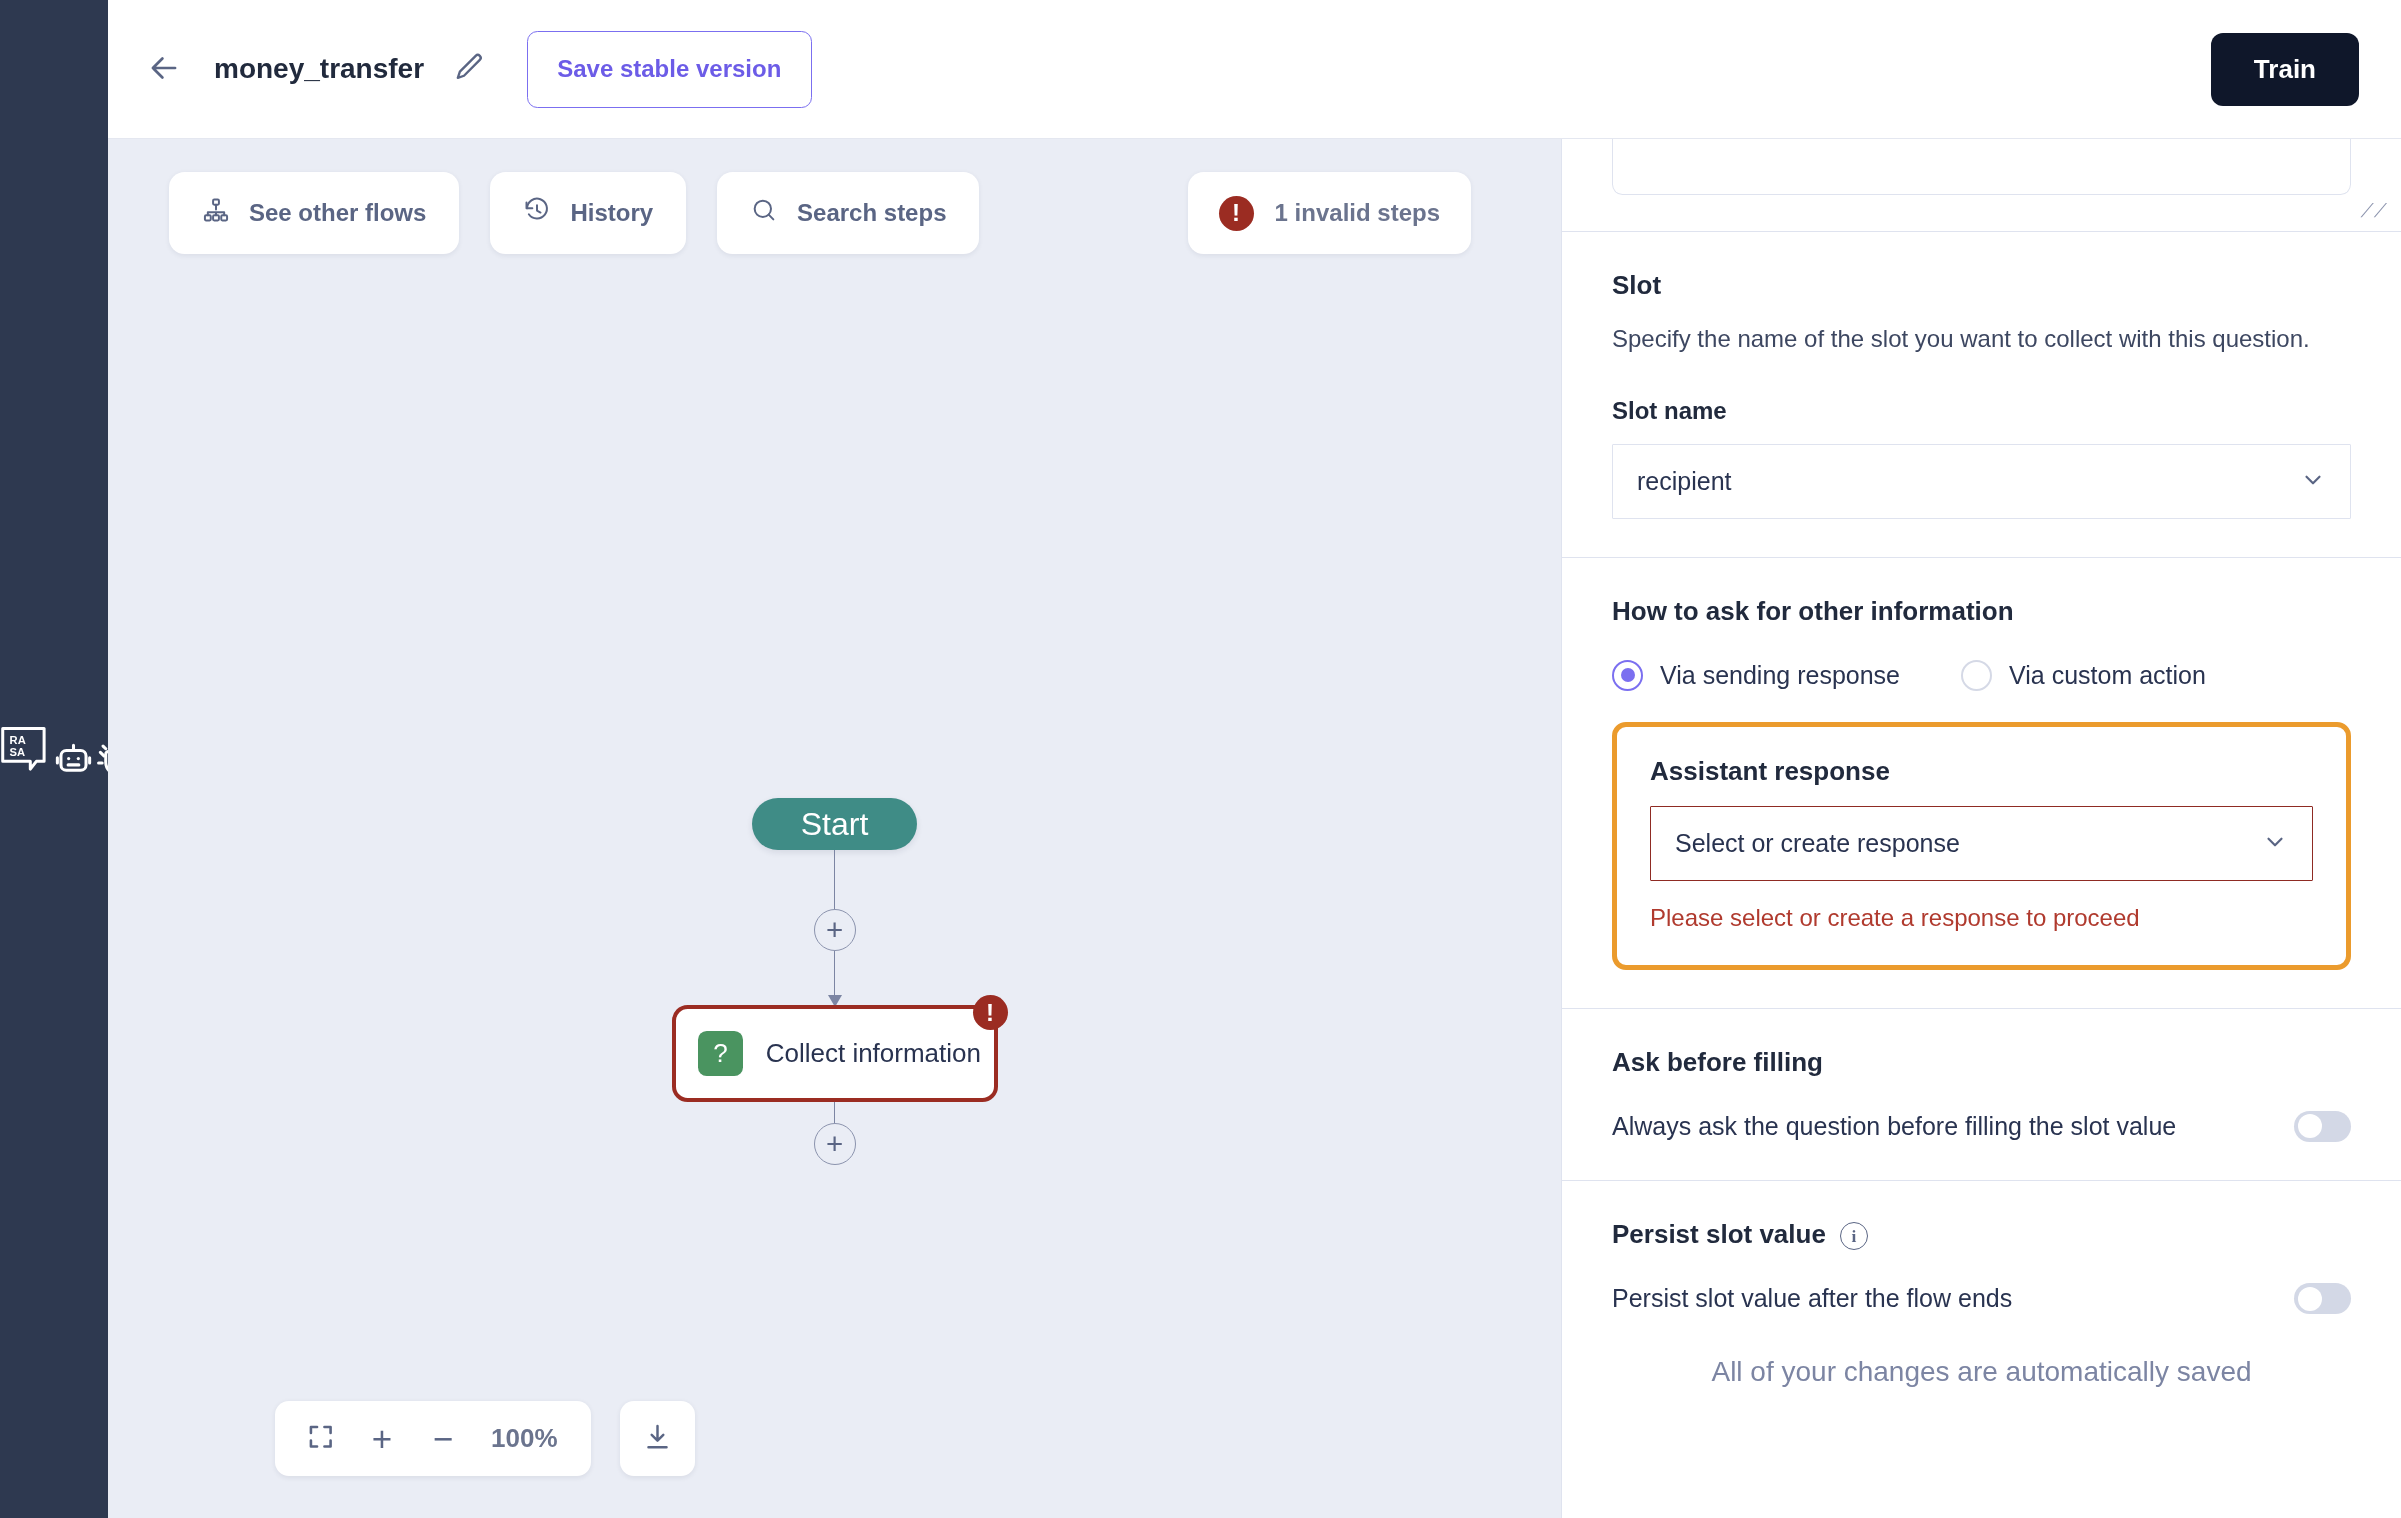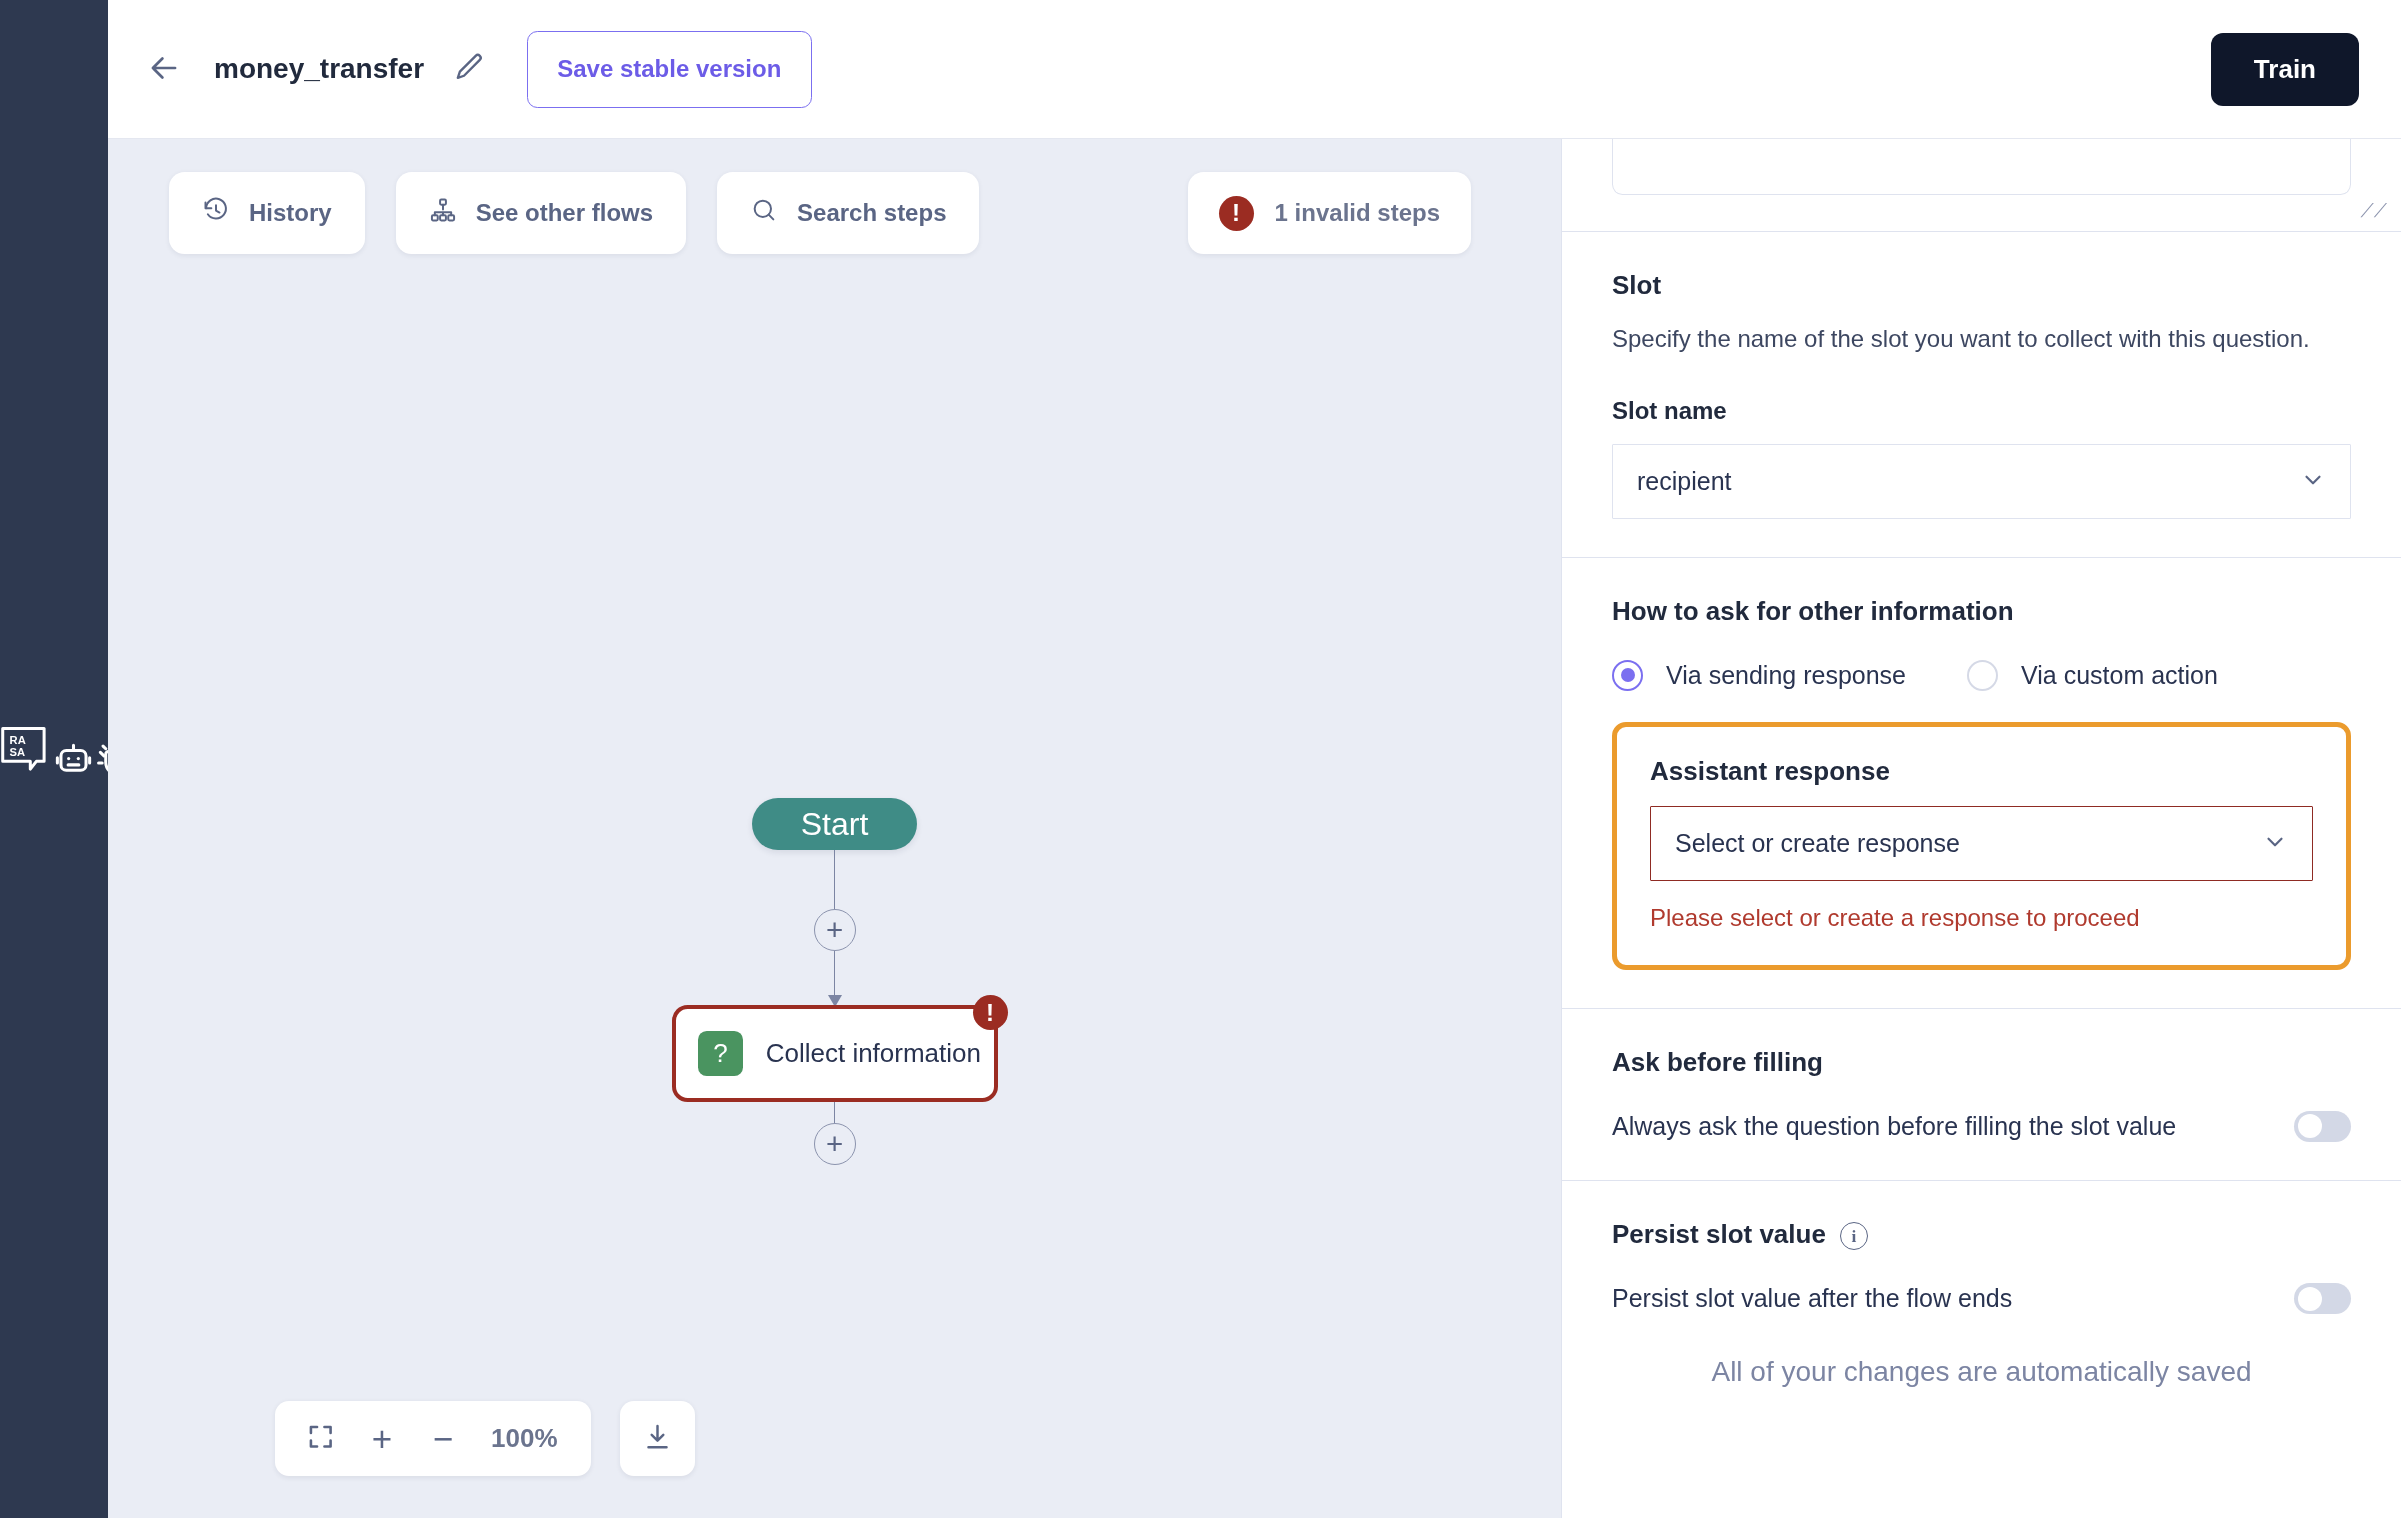--- a/index.html
+++ b/index.html
@@ -225,21 +225,21 @@
     margin-top: 19px; height: 75px; width: 100%;
     border: 1.7px solid #dfe3ef; border-radius: 1px; background: #fff;
     display: flex; align-items: center; justify-content: space-between;
     padding: 0 24px; cursor: pointer;
   }
   .select-val { font-size: 25px; color: #293350; }
   .select.err { border-color: #8f2b23; }
   .chev { color: #5a6584; }
 
   .radio-row { display: flex; align-items: center; gap: 0; margin-top: 33px; }
-  .radio-opt { display: flex; align-items: center; gap: 23px; cursor: pointer; }
+  .radio-opt { display: flex; align-items: center; gap: 17px; cursor: pointer; }
   .radio-opt + .radio-opt { margin-left: 61px; }
   .radio {
     width: 31px; height: 31px; border-radius: 50%;
     border: 2.6px solid #d5d9e6; background: #fff;
     display: flex; align-items: center; justify-content: center;
     flex: 0 0 31px;
   }
   .radio.on { border-color: #7b6ff0; }
   .radio.on::after { content: ""; width: 14px; height: 14px; border-radius: 50%; background: #7b6ff0; }
   .radio-label { font-size: 25px; color: #293350; white-space: nowrap; }
@@ -404,39 +404,39 @@
     </div>
 
     <div class="body-row">
 
       <div class="canvas">
 
         <div class="canvas-toolbar">
           <div class="pill-btn">
             <span>
               <svg width="28" height="28" viewBox="0 0 24 24" fill="none" stroke="#5a6584" stroke-width="1.7" stroke-linecap="round" stroke-linejoin="round">
-                <path d="M3.5 10.5A8.5 8.5 0 1 1 5 15.6"></path>
-                <path d="M3 5.5v5h5"></path>
-                <path d="M12 8v4.5l3 1.7"></path>
-              </svg>
-            </span>
-            <span>History</span>
-          </div>
-
-          <div class="pill-btn">
-            <span>
-              <svg width="28" height="28" viewBox="0 0 24 24" fill="none" stroke="#5a6584" stroke-width="1.7" stroke-linecap="round" stroke-linejoin="round">
                 <rect x="9.5" y="3" width="5" height="4.5" rx="1"></rect>
                 <rect x="2.5" y="16.5" width="5" height="4.5" rx="1"></rect>
                 <rect x="9.5" y="16.5" width="5" height="4.5" rx="1"></rect>
                 <rect x="16.5" y="16.5" width="5" height="4.5" rx="1"></rect>
                 <path d="M12 7.5v4M5 16.5v-2.5h14v2.5M12 14v2.5"></path>
               </svg>
             </span>
             <span>See other flows</span>
+          </div>
+
+          <div class="pill-btn">
+            <span>
+              <svg width="28" height="28" viewBox="0 0 24 24" fill="none" stroke="#5a6584" stroke-width="1.7" stroke-linecap="round" stroke-linejoin="round">
+                <path d="M3.5 10.5A8.5 8.5 0 1 1 5 15.6"></path>
+                <path d="M3 5.5v5h5"></path>
+                <path d="M12 8v4.5l3 1.7"></path>
+              </svg>
+            </span>
+            <span>History</span>
           </div>
 
           <div class="pill-btn">
             <span>
               <svg width="28" height="28" viewBox="0 0 24 24" fill="none" stroke="#5a6584" stroke-width="1.7" stroke-linecap="round" stroke-linejoin="round">
                 <circle cx="11" cy="11" r="7"></circle>
                 <path d="M20 20l-4-4"></path>
               </svg>
             </span>
             <span>Search steps</span>

